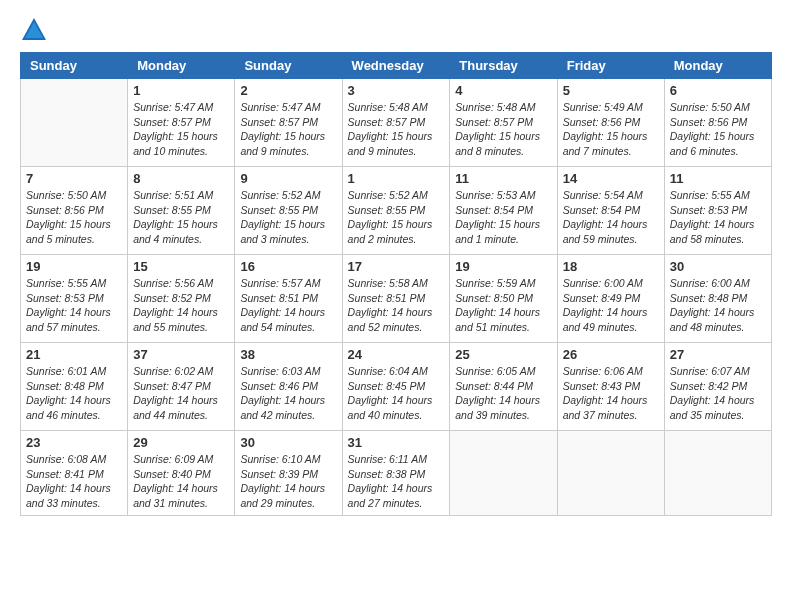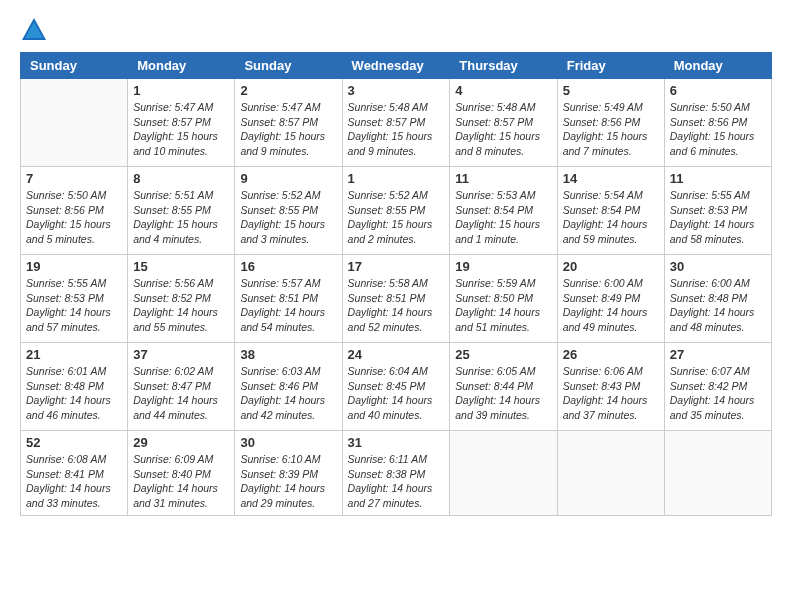--- a/index.html
+++ b/index.html
@@ -196,21 +196,21 @@
           </td>
           <td>
             <span class="day-num">17</span>
             <div class="day-info">Sunrise: 5:58 AM<br>Sunset: 8:51 PM<br>Daylight: 14 hours<br>and 52 minutes.</div>
           </td>
           <td>
             <span class="day-num">19</span>
             <div class="day-info">Sunrise: 5:59 AM<br>Sunset: 8:50 PM<br>Daylight: 14 hours<br>and 51 minutes.</div>
           </td>
           <td>
-            <span class="day-num">20</span>
+            <span class="day-num">18</span>
             <div class="day-info">Sunrise: 6:00 AM<br>Sunset: 8:49 PM<br>Daylight: 14 hours<br>and 49 minutes.</div>
           </td>
           <td>
             <span class="day-num">30</span>
             <div class="day-info">Sunrise: 6:00 AM<br>Sunset: 8:48 PM<br>Daylight: 14 hours<br>and 48 minutes.</div>
           </td>
         </tr>
         <tr>
           <td>
             <span class="day-num">21</span>
@@ -236,21 +236,21 @@
             <span class="day-num">26</span>
             <div class="day-info">Sunrise: 6:06 AM<br>Sunset: 8:43 PM<br>Daylight: 14 hours<br>and 37 minutes.</div>
           </td>
           <td>
             <span class="day-num">27</span>
             <div class="day-info">Sunrise: 6:07 AM<br>Sunset: 8:42 PM<br>Daylight: 14 hours<br>and 35 minutes.</div>
           </td>
         </tr>
         <tr>
           <td>
-            <span class="day-num">52</span>
+            <span class="day-num">23</span>
             <div class="day-info">Sunrise: 6:08 AM<br>Sunset: 8:41 PM<br>Daylight: 14 hours<br>and 33 minutes.</div>
           </td>
           <td>
             <span class="day-num">29</span>
             <div class="day-info">Sunrise: 6:09 AM<br>Sunset: 8:40 PM<br>Daylight: 14 hours<br>and 31 minutes.</div>
           </td>
           <td>
             <span class="day-num">30</span>
             <div class="day-info">Sunrise: 6:10 AM<br>Sunset: 8:39 PM<br>Daylight: 14 hours<br>and 29 minutes.</div>
           </td>

